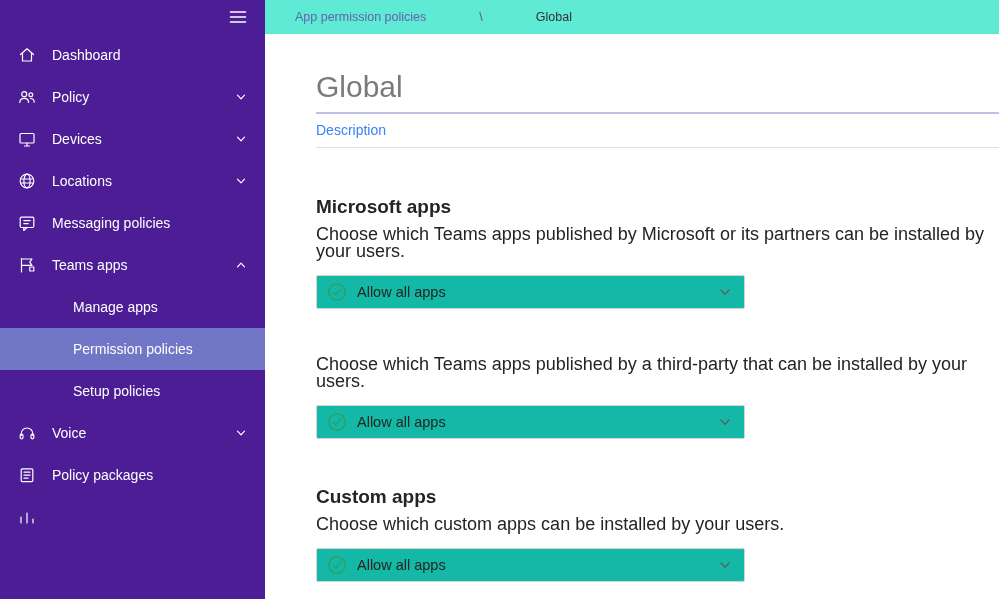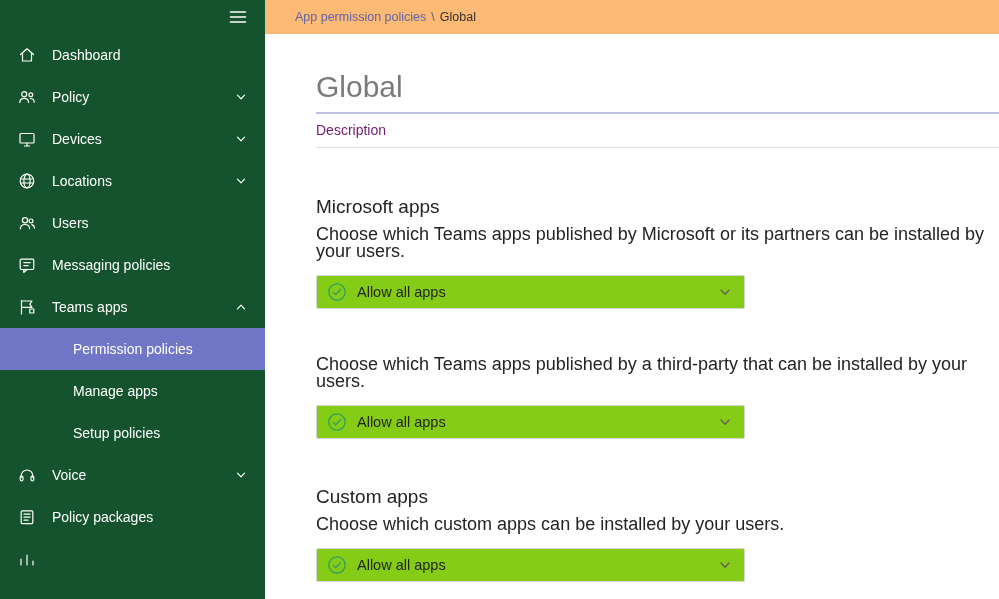--- a/index.html
+++ b/index.html
@@ -7,21 +7,21 @@
   body {
     width: 999px; height: 599px; overflow: hidden;
     font-family: "Liberation Sans", sans-serif;
     background: #ffffff; color: #252423;
   }
   .app { display: flex; width: 999px; height: 599px; }
 
   
   .sidebar {
     width: 265px; flex-shrink: 0; height: 599px;
-    background: #14532d; color: #ffffff;
+    background: #4c1d95; color: #ffffff;
     display: flex; flex-direction: column; overflow: hidden;
   }
   .sidebar-top {
     height: 34px; flex-shrink: 0;
     display: flex; align-items: center; justify-content: flex-end;
     padding: 0 17px;
   }
   .hamburger { cursor: pointer; display: flex; align-items: center; }
   .nav { display: flex; flex-direction: column; }
   .nav-item {
@@ -31,44 +31,45 @@
   }
   .nav-item .icon { width: 20px; height: 20px; margin-right: 15px; flex-shrink: 0; display: flex; }
   .nav-item .label { font-size: 14px; flex: 1; white-space: nowrap; }
   .nav-item .chev { width: 12px; height: 12px; display: flex; flex-shrink: 0; }
   .nav-item.sub { padding-left: 73px; }
   .nav-item.selected { background: #7177c6; }
 
   
   .main { flex: 1; display: flex; flex-direction: column; background: #ffffff; min-width: 0; }
   .topbar {
-    height: 34px; flex-shrink: 0; background: #fdba74;
+    height: 34px; flex-shrink: 0; background: #5eead4;
     display: flex; align-items: center; padding-left: 30px;
     font-size: 12.5px;
+    gap: 48px;
   }
   .crumb-link { color: #6264a7; cursor: pointer; }
   .crumb-sep { color: #605e5c; margin: 0 5px; }
   .crumb-current { color: #323130; }
 
   .content { padding: 36px 0 0 51px; }
 
   .page-title { font-size: 30px; font-weight: 400; color: #7a7a7a; line-height: 34px; }
   .title-underline { height: 2px; background: #bfc1e4; margin-top: 8px; }
   .desc-field {
-    margin-top: 8px; font-size: 14px; color: #701a75;
+    margin-top: 8px; font-size: 14px; color: #3b82f6;
     padding-bottom: 9px; border-bottom: 1px solid #e1dfdd;
   }
 
   .sections { margin-top: 48px; }
   .section { margin-bottom: 47px; }
-  .section-heading { margin: 0 0 8px 0; font-size: 19px; font-weight: 400; color: #252423; line-height: 22px; }
+  .section-heading { margin: 0 0 8px 0; font-size: 19px; font-weight: 700; color: #252423; line-height: 22px; }
   .section-desc { margin: 0 0 15px 0; font-size: 18px; color: #252423; line-height: 17px; }
 
   .dropdown {
-    width: 429px; height: 34px; background: #84cc16;
+    width: 429px; height: 34px; background: #14b8a6;
     border: 1px solid #d6d4d2; border-radius: 2px;
     display: flex; align-items: center;
     padding: 0 12px 0 10px; cursor: pointer;
   }
   .dropdown .check { display: flex; margin-right: 10px; flex-shrink: 0; }
   .dropdown .val { flex: 1; font-size: 14.5px; color: #252423; }
   .dropdown .dd-chev { display: flex; flex-shrink: 0; }
 </style>
 </head>
 <body>
@@ -136,31 +137,20 @@
             </svg>
         </span>
         <span class="label">Locations</span>
         <span class="chev">
           <svg width="12" height="12" viewBox="0 0 12 12" fill="none" stroke="#fff" stroke-width="1.2" stroke-linecap="round" stroke-linejoin="round">
               <path d="M2.5 4.2 L6 7.8 L9.5 4.2"></path>
             </svg>
         </span>
       </div>
 
-      <div class="nav-item">
-        <span class="icon">
-          <svg width="20" height="20" viewBox="0 0 20 20" fill="none" stroke="#fff" stroke-width="1.2" stroke-linecap="round" stroke-linejoin="round">
-              <circle cx="8" cy="7.3" r="2.6"></circle>
-              <path d="M3.4 15.8 c0-2.7 2.1-4.3 4.6-4.3 2.5 0 4.6 1.6 4.6 4.3"></path>
-              <circle cx="14" cy="7.9" r="1.9"></circle>
-              <path d="M14.8 11.7 c1.6 .4 2.6 1.7 2.6 3.4"></path>
-            </svg>
-        </span>
-        <span class="label">Users</span>
-      </div>
 
 
       <div class="nav-item">
         <span class="icon">
           <svg width="20" height="20" viewBox="0 0 20 20" fill="none" stroke="#fff" stroke-width="1.2" stroke-linecap="round" stroke-linejoin="round">
               <rect x="3.2" y="4.2" width="13.6" height="10.3" rx="1.2"></rect>
               <path d="M6.8 14.5 v3 l3.2-3 M6.8 7.6 h6.4 M6.8 10.6 h4.4"></path>
             </svg>
         </span>
         <span class="label">Messaging policies</span>
@@ -175,26 +165,26 @@
             </svg>
         </span>
         <span class="label">Teams apps</span>
         <span class="chev">
           <svg width="12" height="12" viewBox="0 0 12 12" fill="none" stroke="#fff" stroke-width="1.2" stroke-linecap="round" stroke-linejoin="round">
               <path d="M2.5 7.8 L6 4.2 L9.5 7.8"></path>
             </svg>
         </span>
       </div>
 
+      <div class="nav-item sub">
+        <span class="label">Manage apps</span>
+      </div>
+
       <div class="nav-item sub selected">
         <span class="label">Permission policies</span>
-      </div>
-
-      <div class="nav-item sub">
-        <span class="label">Manage apps</span>
       </div>
 
       <div class="nav-item sub">
         <span class="label">Setup policies</span>
       </div>
 
       <div class="nav-item">
         <span class="icon">
           <svg width="20" height="20" viewBox="0 0 20 20" fill="none" stroke="#fff" stroke-width="1.2" stroke-linecap="round" stroke-linejoin="round">
               <path d="M4.2 12.5 V10.8 a5.8 5.8 0 0 1 11.6 0 V12.5"></path>

